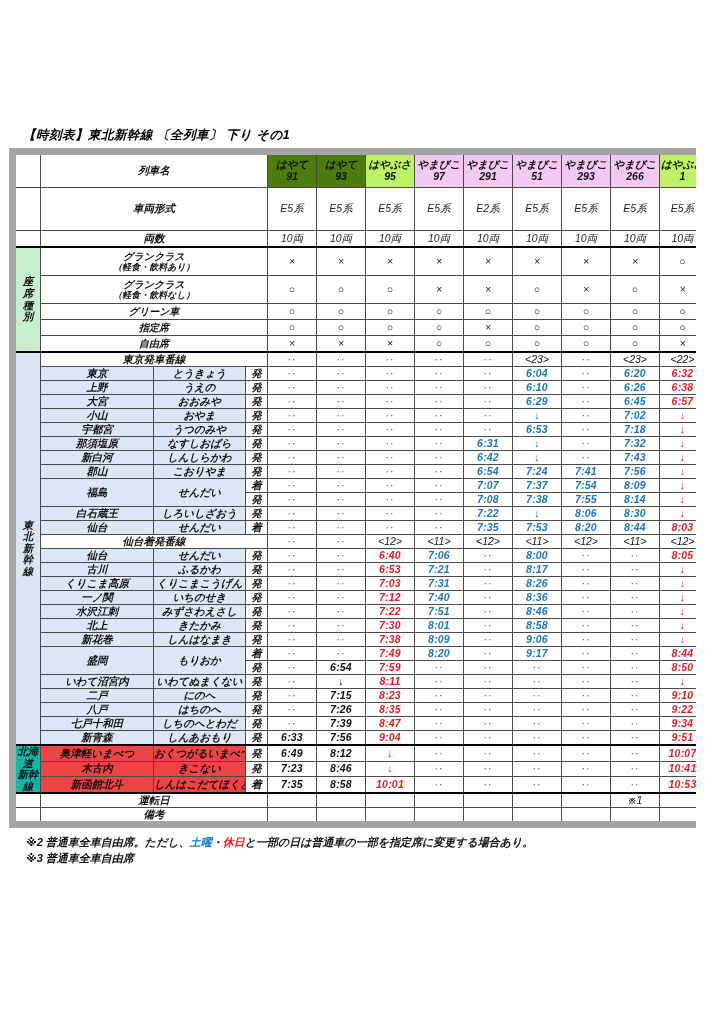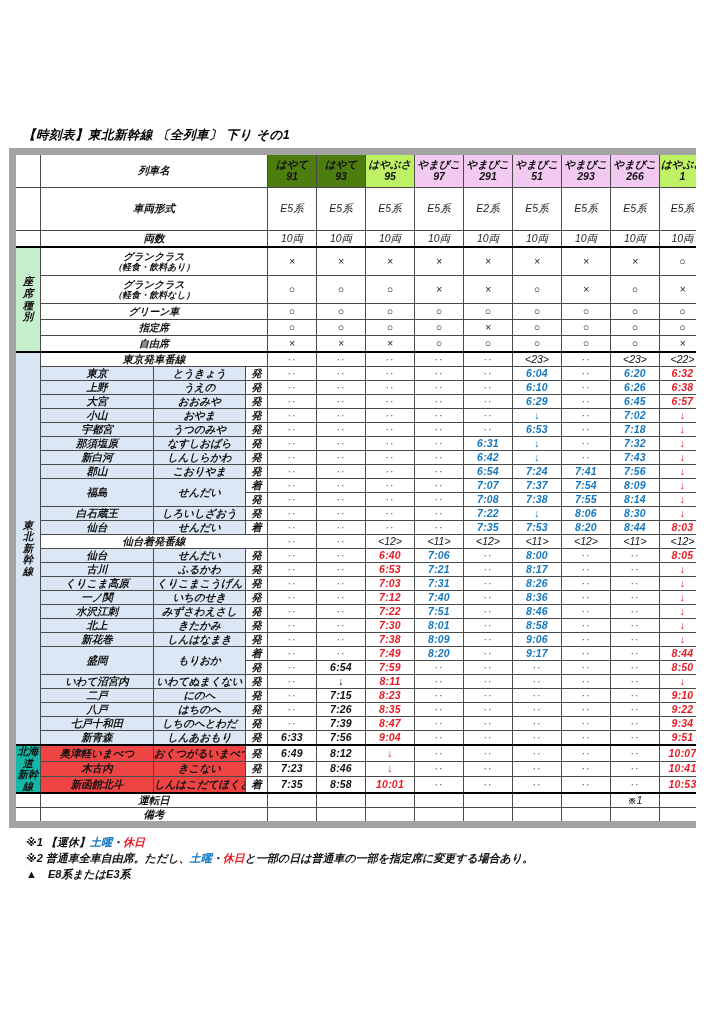--- a/index.html
+++ b/index.html
@@ -684,17 +684,16 @@
           <td class="tcell c-black"></td>
           <td class="tcell c-black"></td>
           <td class="tcell c-black"></td>
           <td class="tcell c-black"></td>
           <td class="tcell c-black"></td>
         </tr>
       </tbody>
   </table>
 
   <div class="footnotes" id="footnotes">
-      <div class="fn"><span>※1 【運休】</span><span class="blue">土曜</span><span>・</span><span class="red">休日</span></div>
       <div class="fn"><span>※2 普通車全車自由席。ただし、</span><span class="blue">土曜</span><span>・</span><span class="red">休日</span><span>と一部の日は普通車の一部を指定席に変更する場合あり。</span></div>
-      <div class="fn"><span>▲　E8系またはE3系</span></div>
+      <div class="fn"><span>※3 普通車全車自由席</span></div>
     </div>
 </div>
 
 </body></html>

